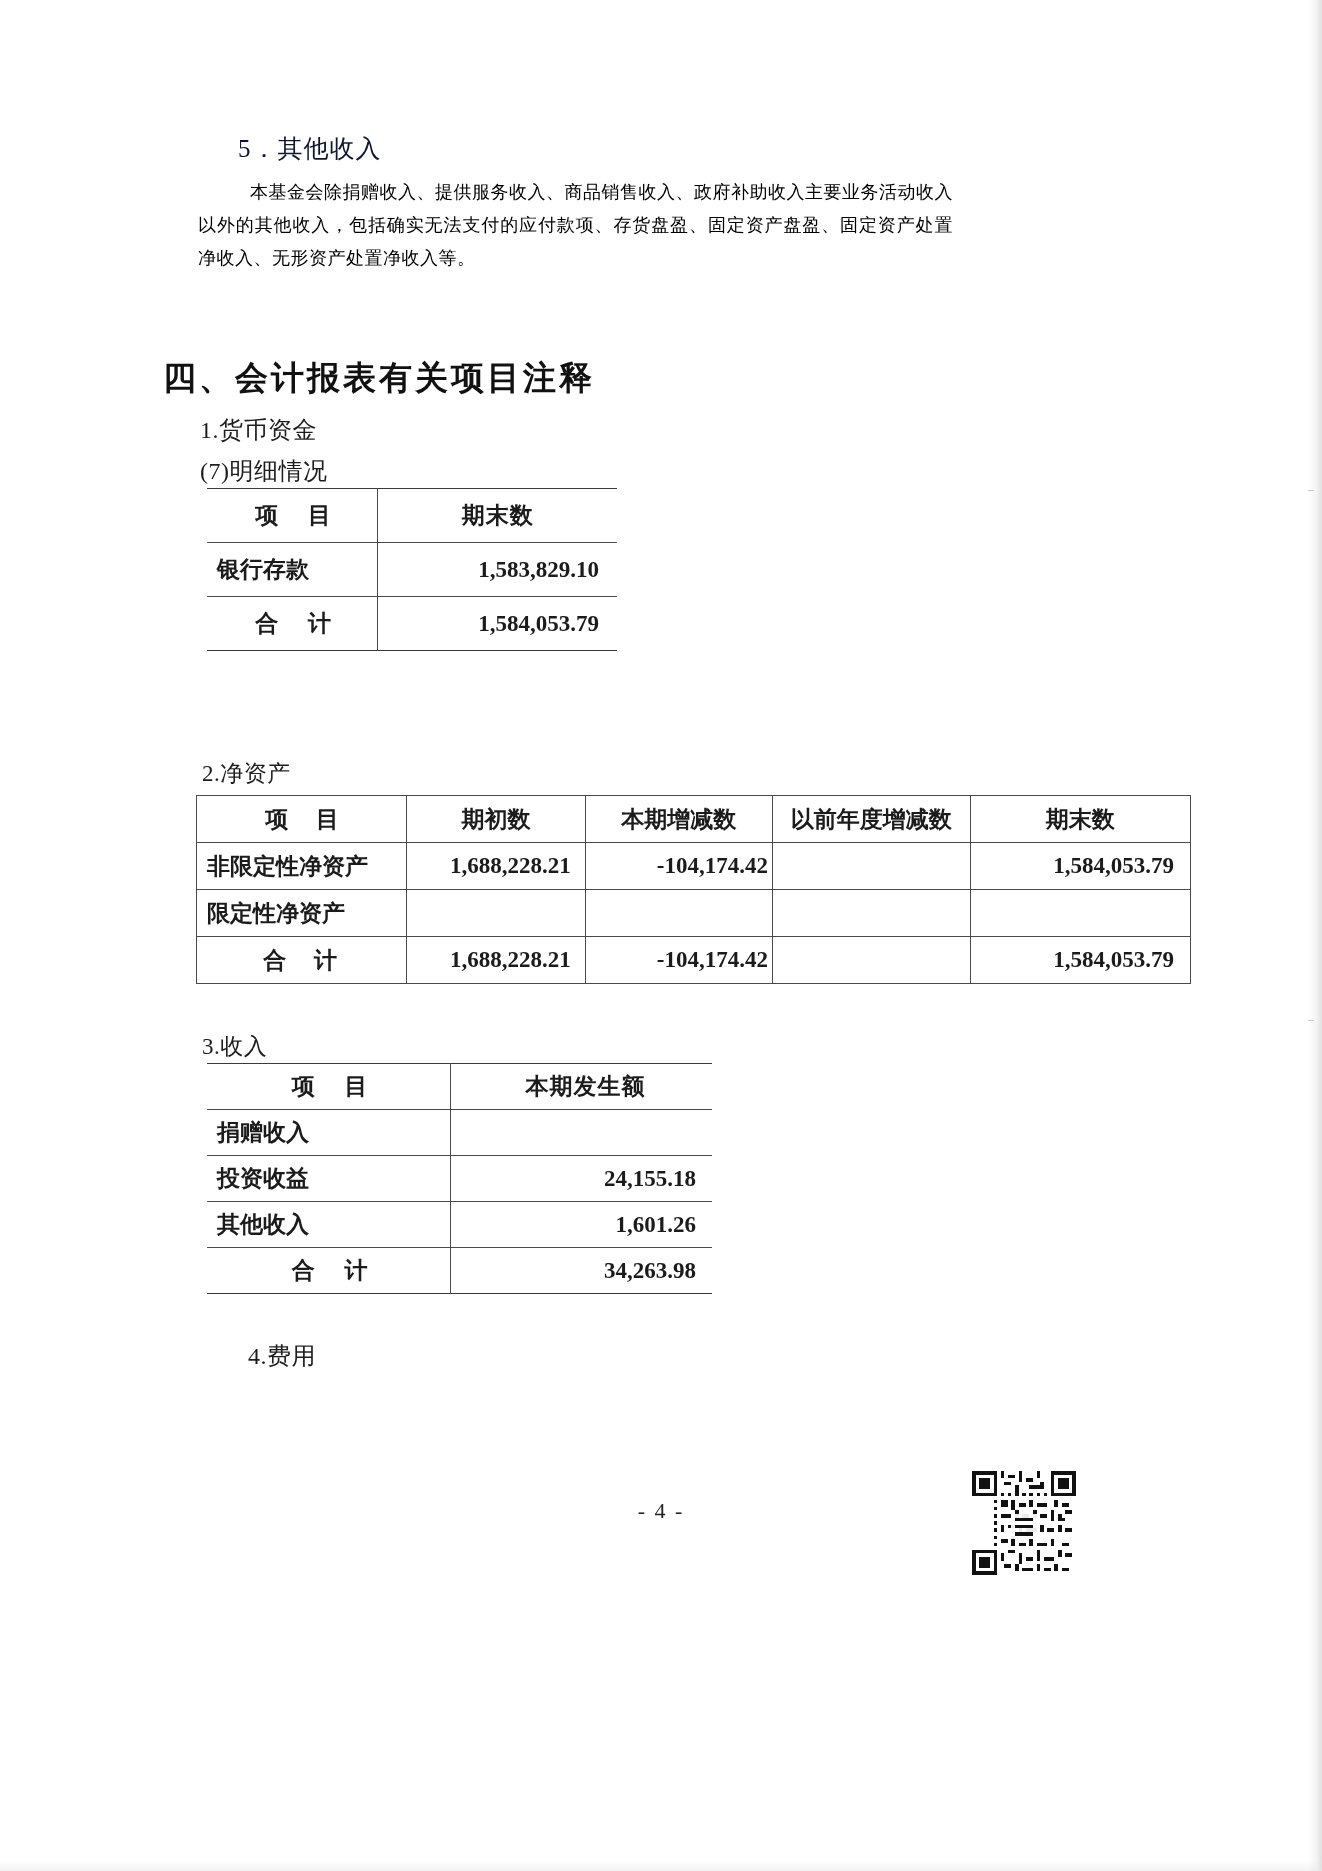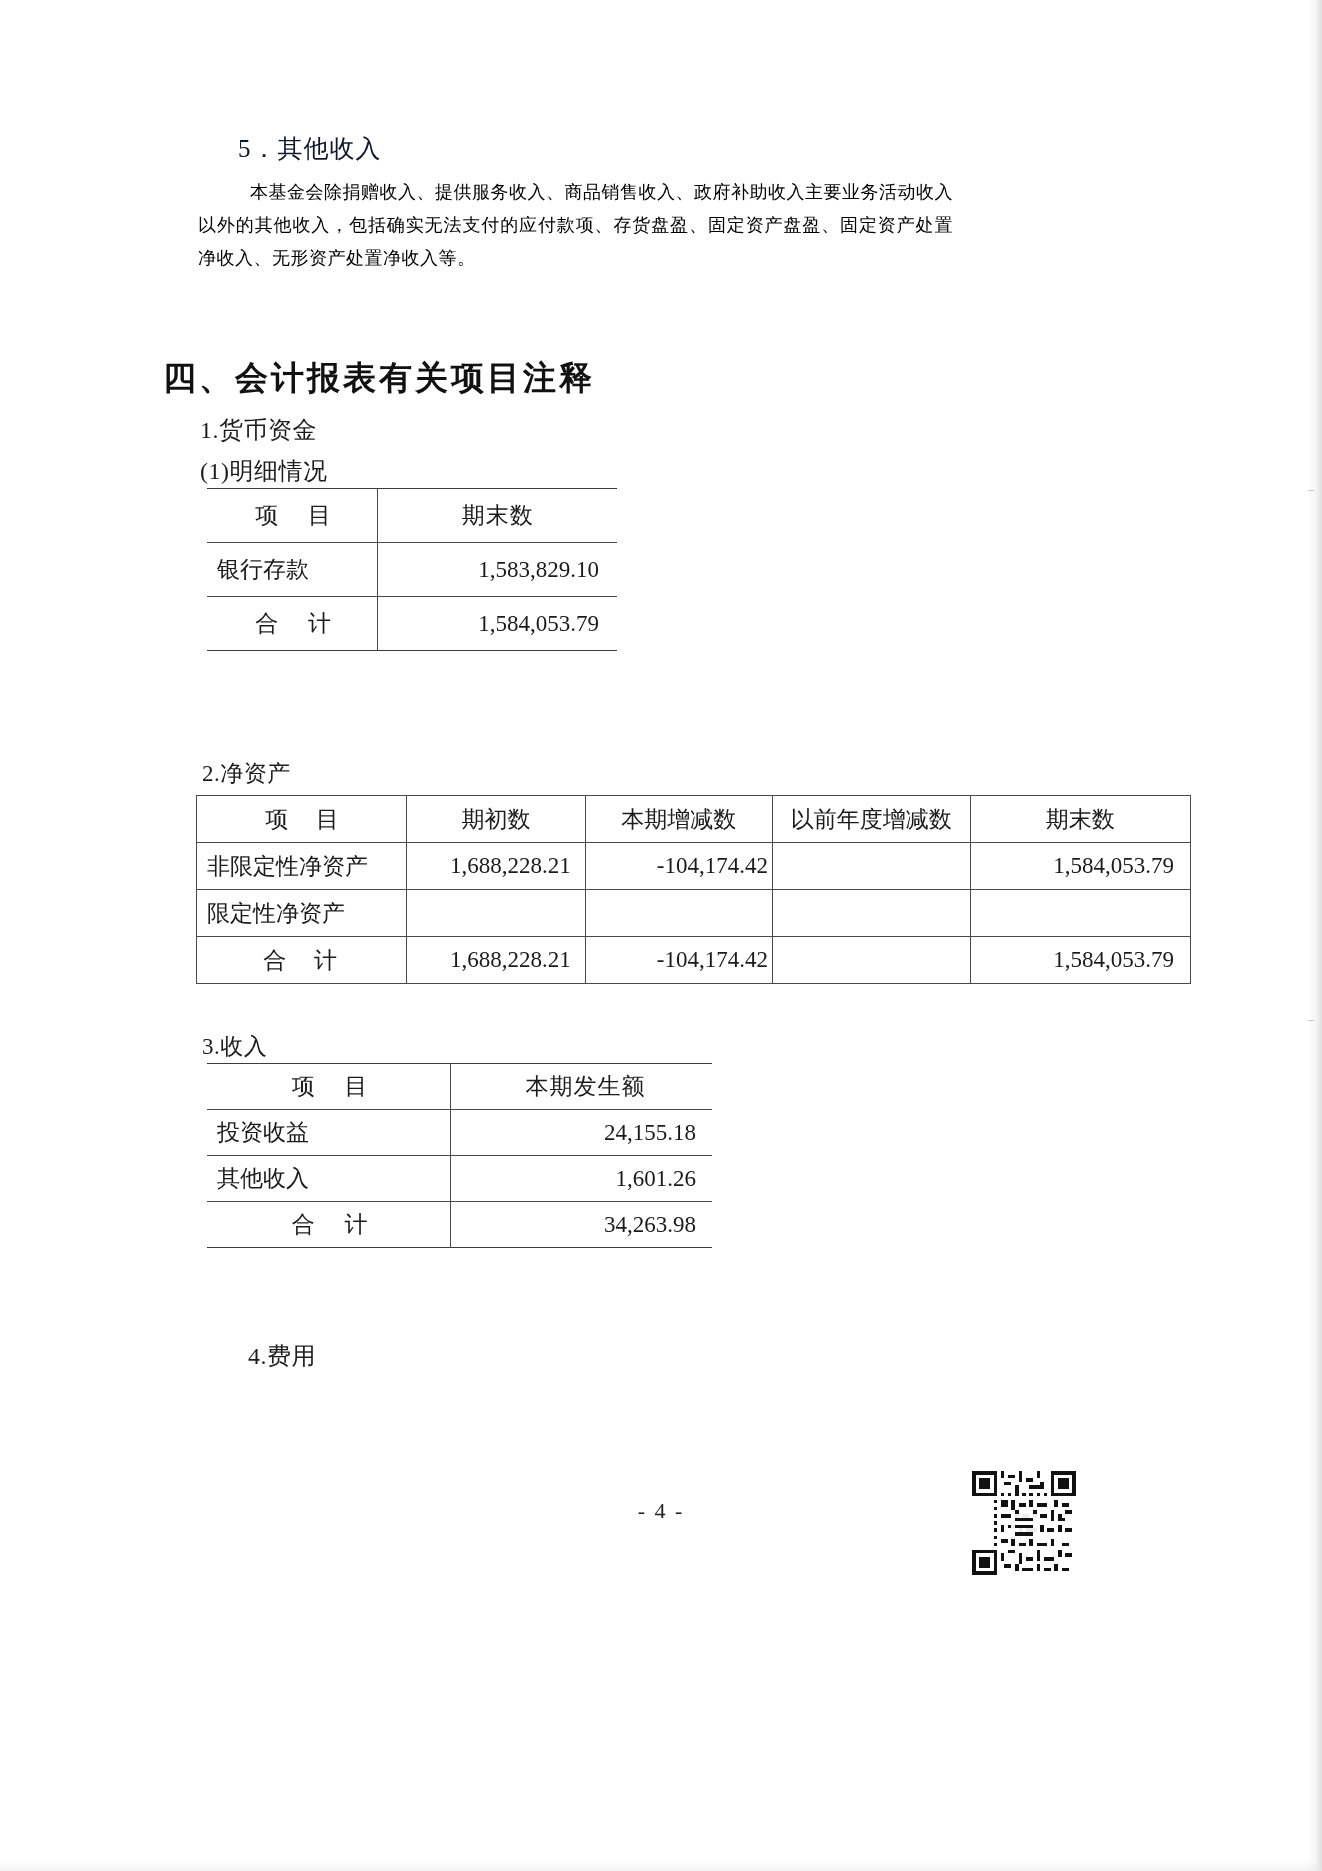--- a/index.html
+++ b/index.html
@@ -69,21 +69,21 @@
   
   table.doc{
     position:absolute;
     border-collapse:collapse;
     font-size:23px;
     color:#1b1b1b;
     background:transparent;
   }
   table.doc td,table.doc th{
     padding:0 10px;
-    font-weight:normal;
+    font-weight:bold;
     vertical-align:middle;
     white-space:nowrap;
   }
   
   .t1{left:207px;top:488px;width:410px;}
   .t1 td{height:53px;}
   .t1 tr{border-bottom:1px solid #4a4a4a;}
   .t1 tr:first-child{border-top:1px solid #3a3a3a;}
   .t1 tr:last-child{border-bottom:1px solid #3a3a3a;}
   .t1 .c1{width:155px;border-right:1px solid #4a4a4a;text-align:left;}
@@ -150,21 +150,21 @@
       <span>5．</span><span>其他收入</span>
     </div>
 
     <div class="para" style="left:198px;top:176px;width:755px;">
       <span class="indent"></span><span>本基金会除捐赠收入、提供服务收入、商品销售收入、政府补助收入主要业务活动收入以外的其他收入，包括确实无法支付的应付款项、存货盘盈、固定资产盘盈、固定资产处置净收入、无形资产处置净收入等。</span>
     </div>
 
     <h1 class="major" style="left:163px;top:356px;">四、会计报表有关项目注释</h1>
 
     <div class="sub-label" style="left:200px;top:414px;">1.货币资金</div>
-    <div class="sub-label" style="left:200px;top:455px;">(1)明细情况</div>
+    <div class="sub-label" style="left:200px;top:455px;">(7)明细情况</div>
 
     <table class="doc t1">
       <tbody>
         <tr>
           <td class="c1 hd1">项  目</td>
           <td class="c2 hd2">期末数</td>
         </tr>
         <tr>
           <td class="c1">银行存款</td>
           <td class="c2">1,583,829.10</td>
@@ -211,20 +211,24 @@
       </tbody>
     </table>
 
     <div class="sub-label" style="left:202px;top:1031px;font-size:23px;">3.收入</div>
 
     <table class="doc t3">
       <tbody>
         <tr>
           <td class="c1 hd1">项  目</td>
           <td class="c2 hd2">本期发生额</td>
+        </tr>
+        <tr>
+          <td class="c1">捐赠收入</td>
+          <td class="c2"></td>
         </tr>
         <tr>
           <td class="c1">投资收益</td>
           <td class="c2">24,155.18</td>
         </tr>
         <tr>
           <td class="c1">其他收入</td>
           <td class="c2">1,601.26</td>
         </tr>
         <tr>

